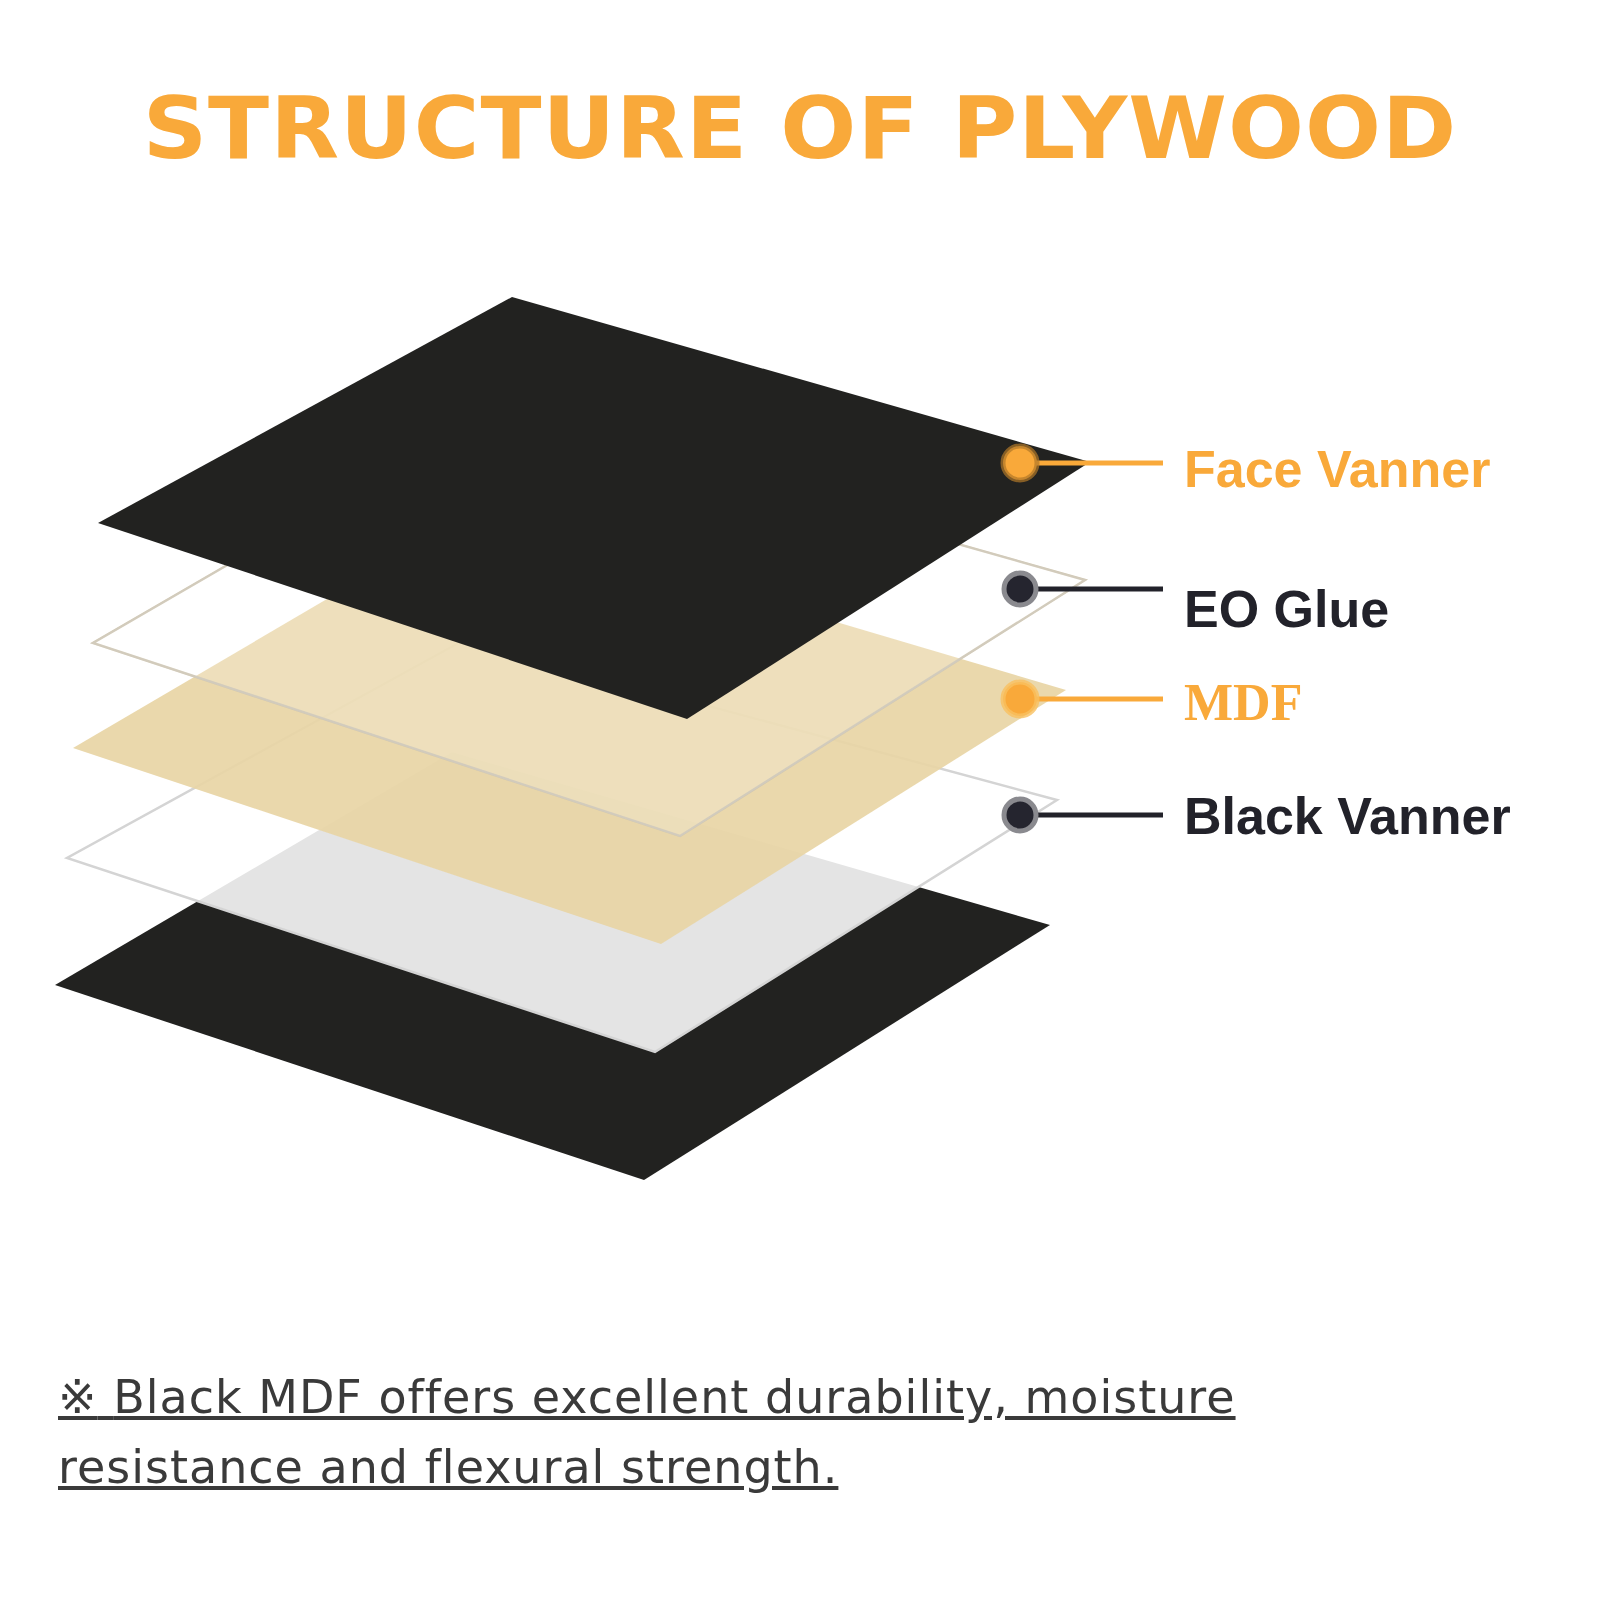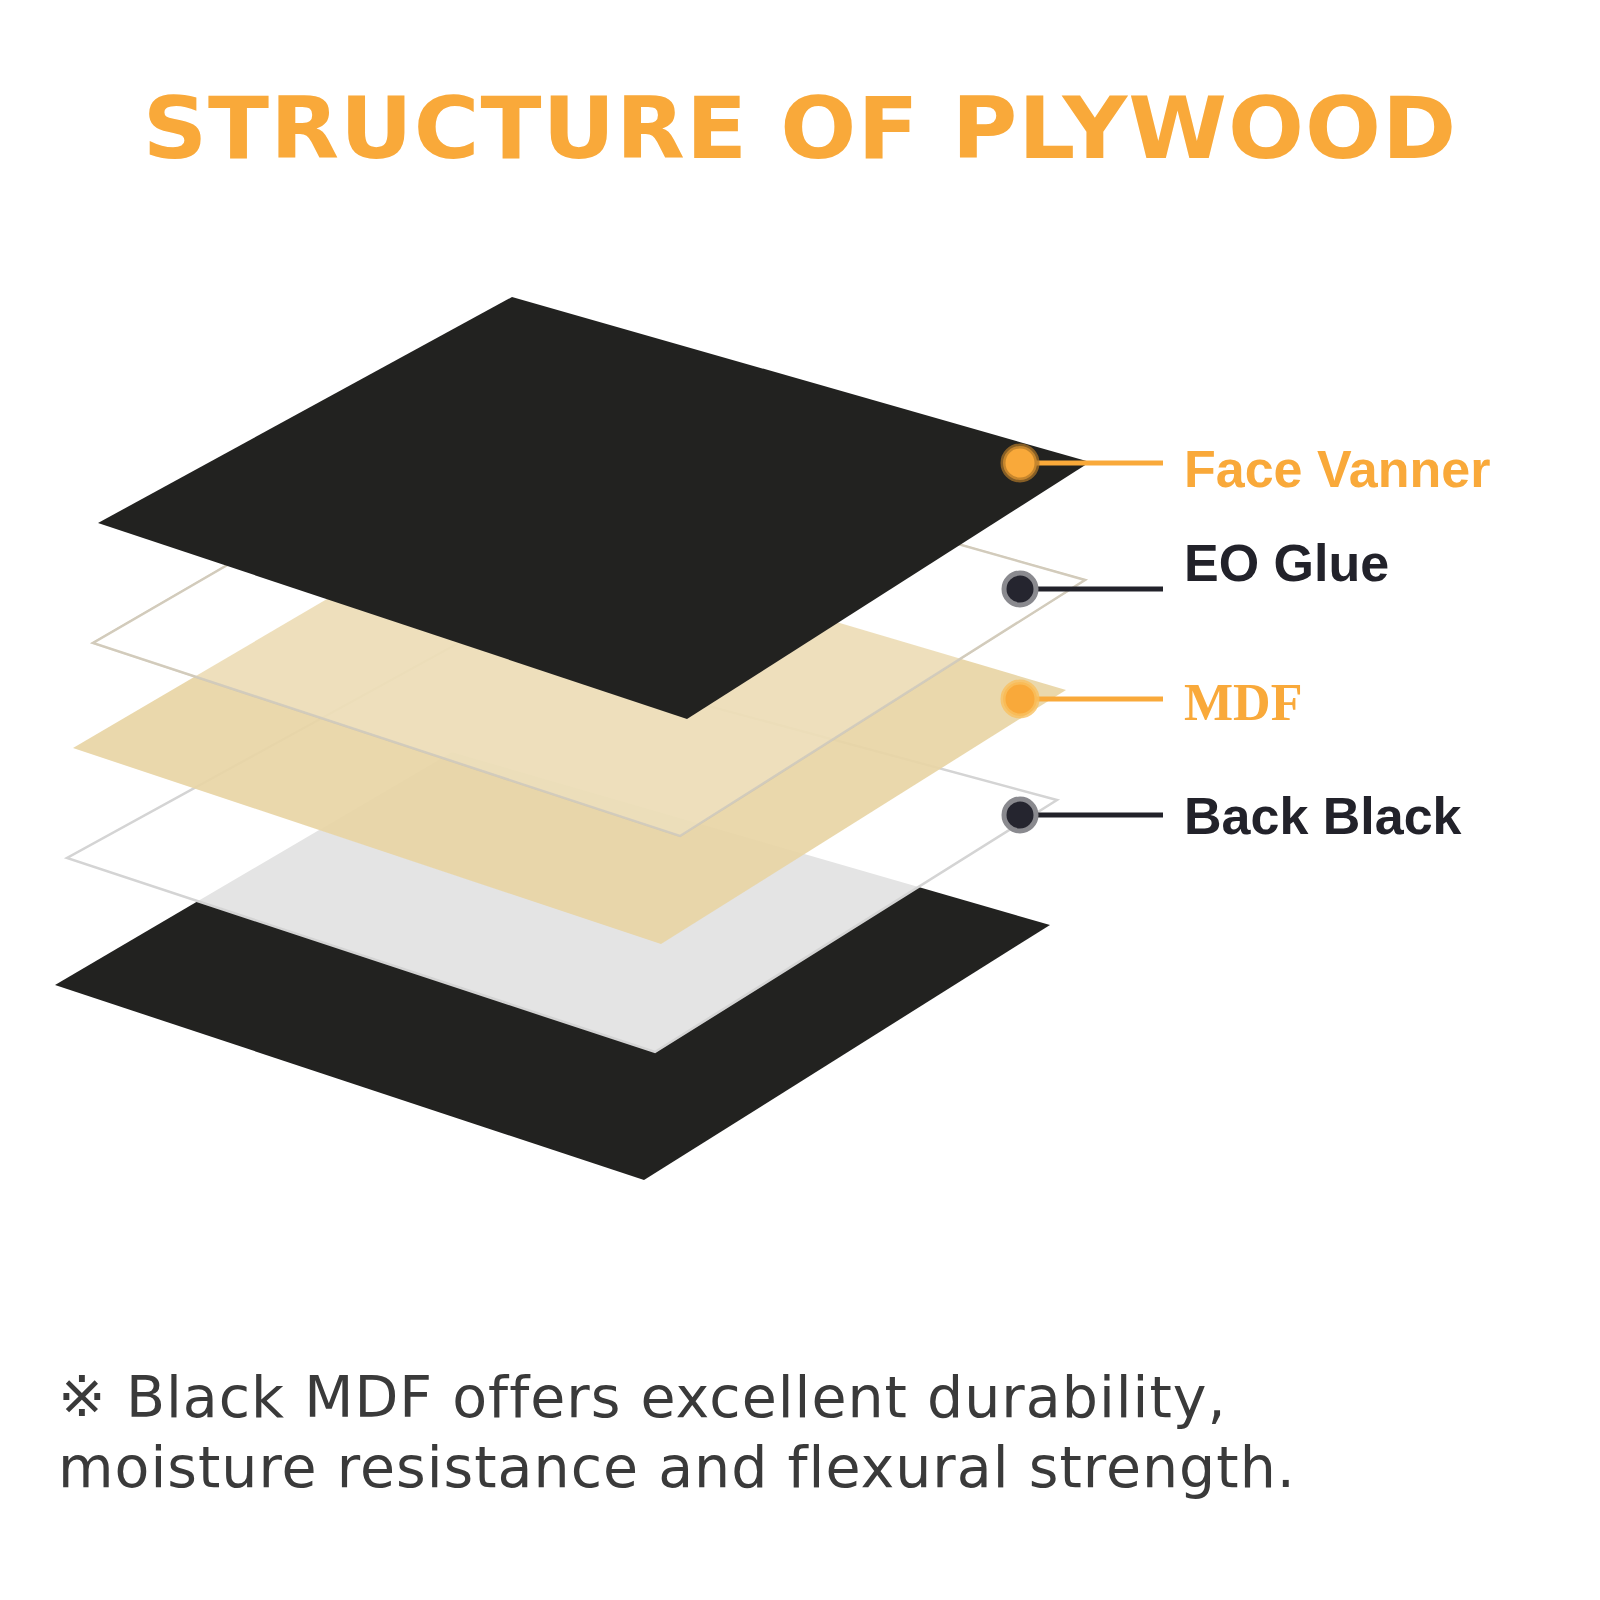--- a/index.html
+++ b/index.html
@@ -12,22 +12,22 @@
   }
   svg.diagram { position: absolute; left: 0; top: 0; }
   .label {
     position: absolute; font-family: "Liberation Sans", sans-serif; font-weight: bold;
     font-size: 52px; line-height: 1; white-space: nowrap;
   }
   .label.orange { color: #F9A93A; }
   .label.dark { color: #22222a; }
   .note {
     position: absolute; left: 58px; top: 1362px; width: 1420px;
-    font-family: "DejaVu Sans", sans-serif; font-size: 57px; line-height: 70px;
-    color: #3a3a3a; letter-spacing: 1px; font-weight: normal;
+    font-family: "DejaVu Sans", sans-serif; font-size: 46px; line-height: 70px;
+    color: #3a3a3a; letter-spacing: 1px; font-weight: normal; text-decoration: underline;
   }
 </style>
 </head>
 <body>
 
 <h1 class="title">STRUCTURE OF PLYWOOD</h1>
 
 <svg class="diagram" width="1600" height="1600" viewBox="0 0 1600 1600">
 
   <polygon points="452,752 1050,925 644,1180 55,985" fill="#222220"></polygon>
@@ -53,20 +53,20 @@
     <line x1="1020" y1="699" x2="1163" y2="699" stroke="#F9A93A" stroke-width="5"></line>
     <circle cx="1020" cy="699" r="17" fill="#F9A93A" stroke="#F9C060" stroke-opacity="0.8" stroke-width="5"></circle>
   </g>
   <g>
     <line x1="1020" y1="815" x2="1163" y2="815" stroke="#22222a" stroke-width="5"></line>
     <circle cx="1020" cy="815" r="16" fill="#25252f" stroke="#8a8a8f" stroke-width="5"></circle>
   </g>
 </svg>
 
 <div class="label orange" style="left:1184px; top:443px;">Face Vanner</div>
-<div class="label dark" style="left:1184px; top:537px;text-align:center;">EO Glue</div>
+<div class="label dark" style="left:1184px; top:583px;text-align:center;">EO Glue</div>
 <div class="label orange" style="left:1184px; top:677px;font-family:Liberation Serif, serif;">MDF</div>
-<div class="label dark" style="left:1184px; top:790px;">Back Black</div>
+<div class="label dark" style="left:1184px; top:790px;">Black Vanner</div>
 
 <div class="note">
   <span>※</span>
   <span>Black MDF offers excellent durability, moisture resistance and flexural strength.</span>
 </div>
 
 </body></html>

